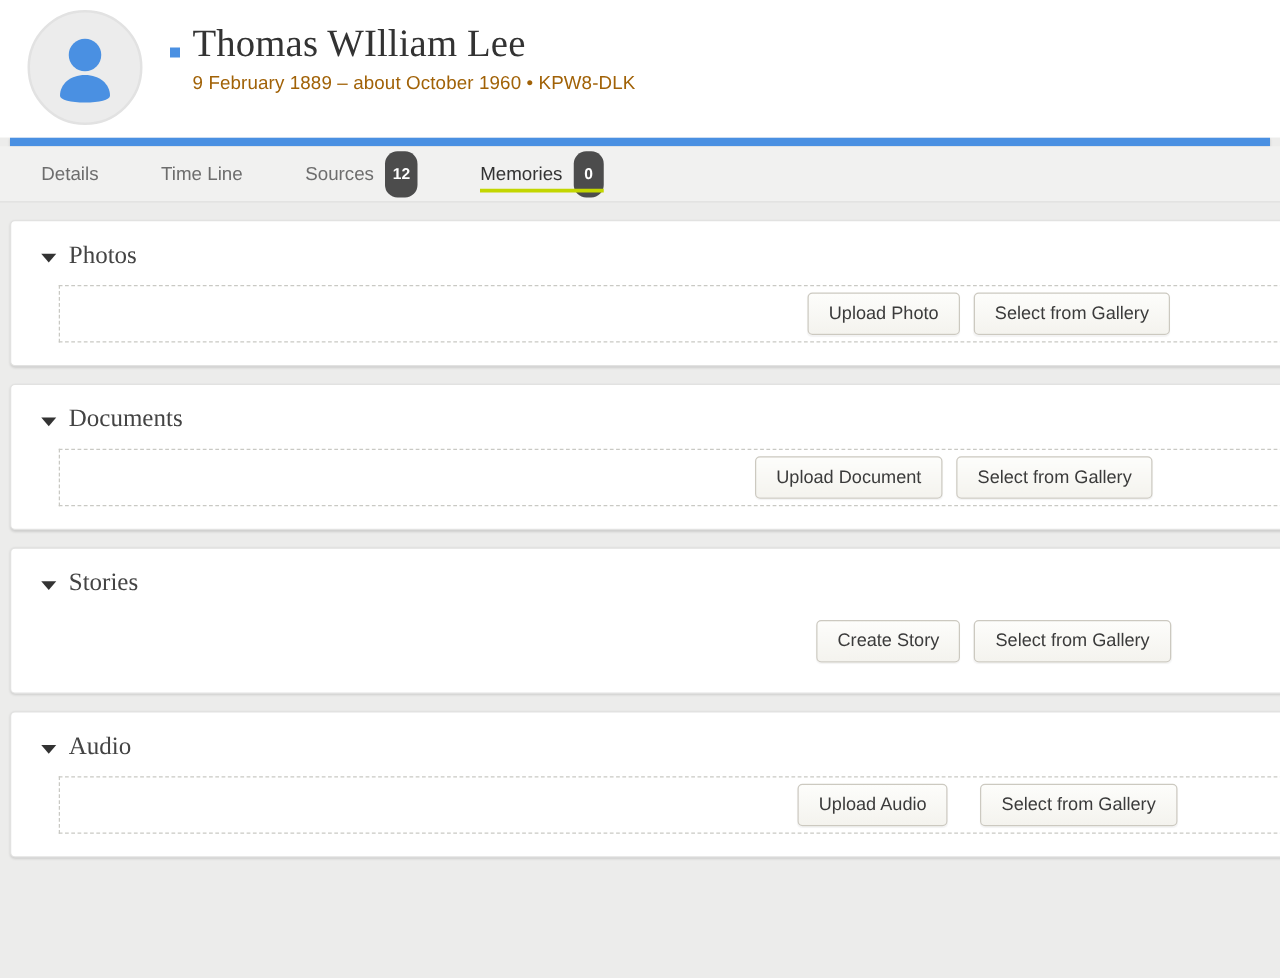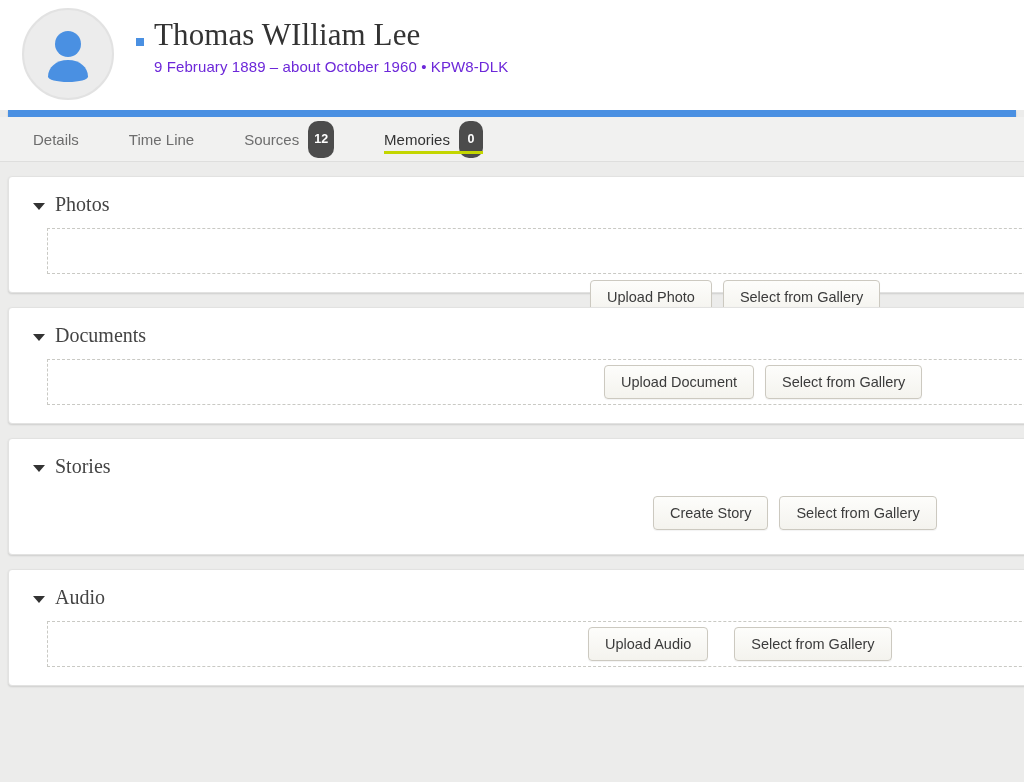--- a/index.html
+++ b/index.html
@@ -70,21 +70,21 @@
     font-size: 31px;
     color: #333333;
     line-height: 1.08;
     font-weight: 400;
     letter-spacing: .1px;
   }
   .person-meta {
     margin-top: 7px;
     margin-left: 18px;
     font-size: 15px;
-    color: #6d28d9;
+    color: #a16207;
     white-space: nowrap;
     letter-spacing: .1px;
   }
 
   .blue-rule {
     height: 7px;
     background: #4a90e2;
     margin: 0 8px 0 8px;
     box-shadow: 0 1px 2px rgba(0,0,0,.18);
   }
@@ -267,21 +267,21 @@
   </div>
 
   <div class="content">
 
     <div class="panel">
       <div class="panel-header">
         <span class="caret"></span>
         <span>Photos</span>
       </div>
       <div class="dropzone">
-        <div class="btn-row" style="left:542px;margin-top:46px;">
+        <div class="btn-row" style="left:598px;">
           <button class="btn">Upload Photo</button>
           <button class="btn">Select from Gallery</button>
         </div>
       </div>
     </div>
 
     <div class="panel">
       <div class="panel-header">
         <span class="caret"></span>
         <span>Documents</span>
@@ -306,21 +306,21 @@
         </div>
       </div>
     </div>
 
     <div class="panel">
       <div class="panel-header">
         <span class="caret"></span>
         <span>Audio</span>
       </div>
       <div class="dropzone">
-        <div class="btn-row" style="left:540px;gap:26px;">
+        <div class="btn-row" style="left:590px;gap:26px;">
           <button class="btn">Upload Audio</button>
           <button class="btn">Select from Gallery</button>
         </div>
       </div>
     </div>
 
     <div class="spacer-bottom"></div>
   </div>
 </div>
 

